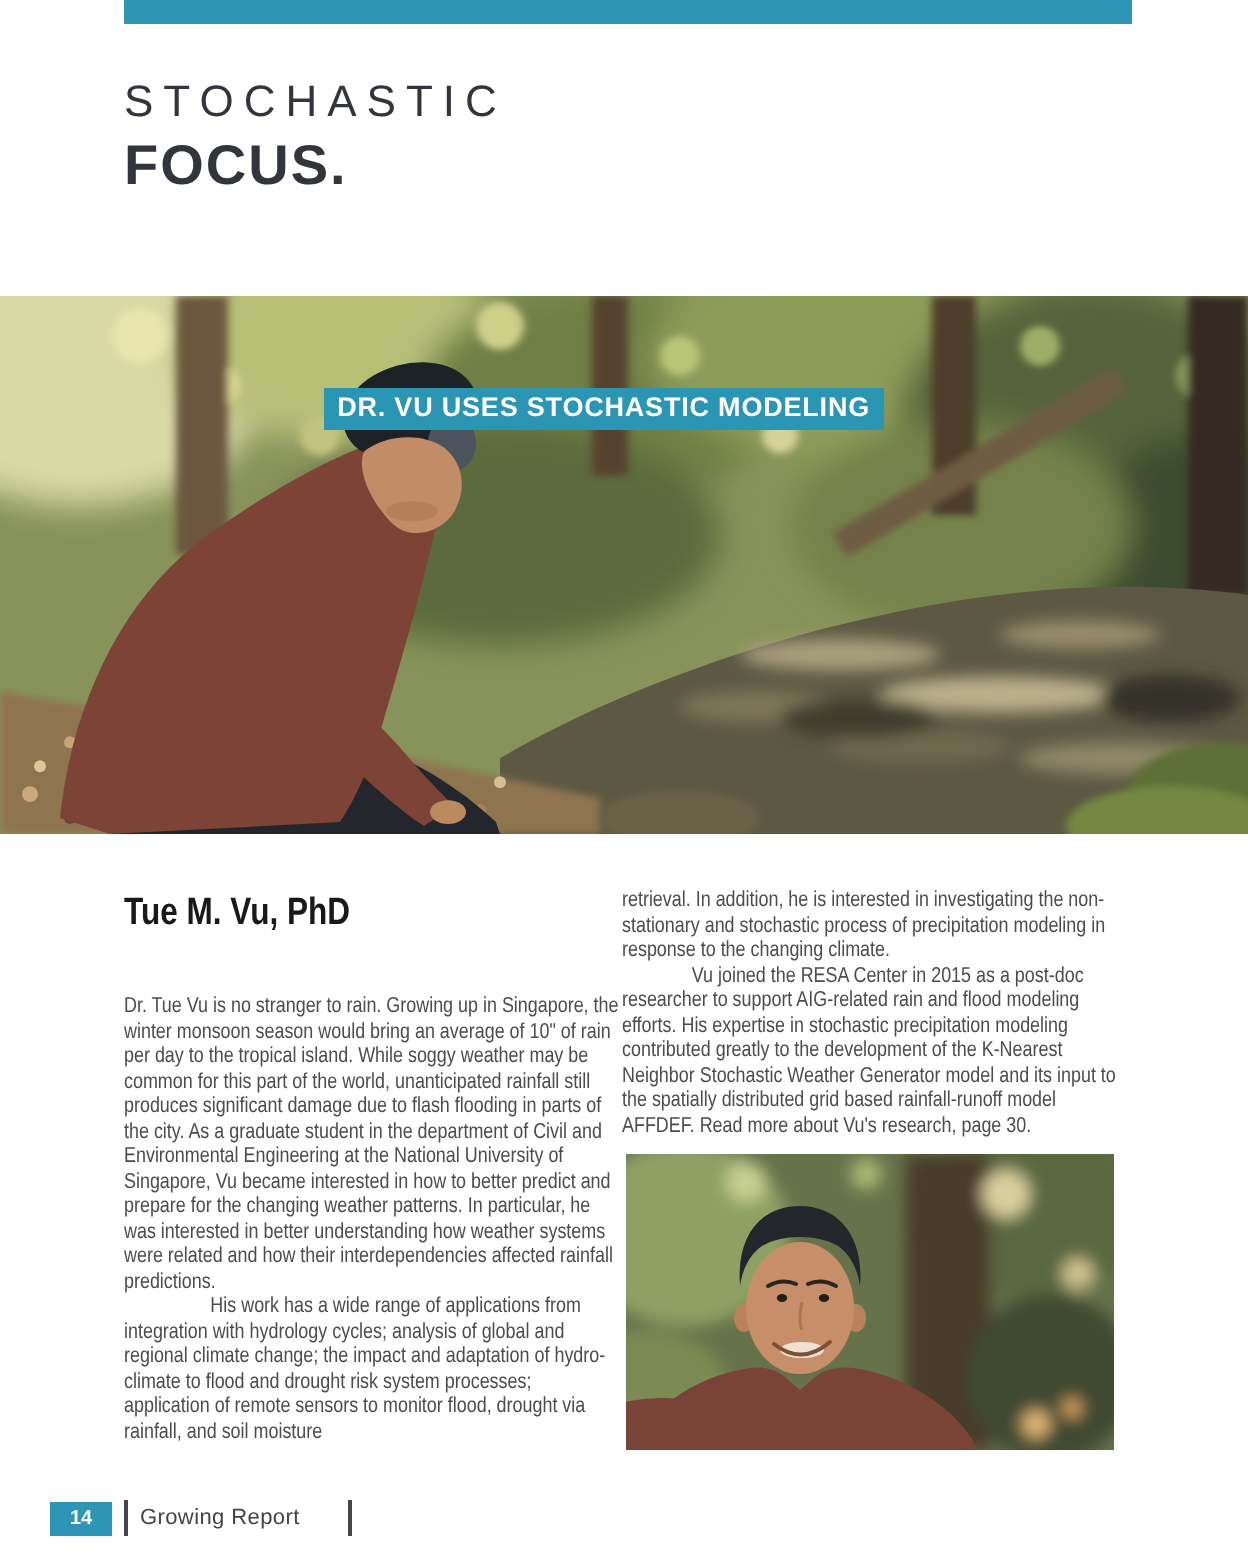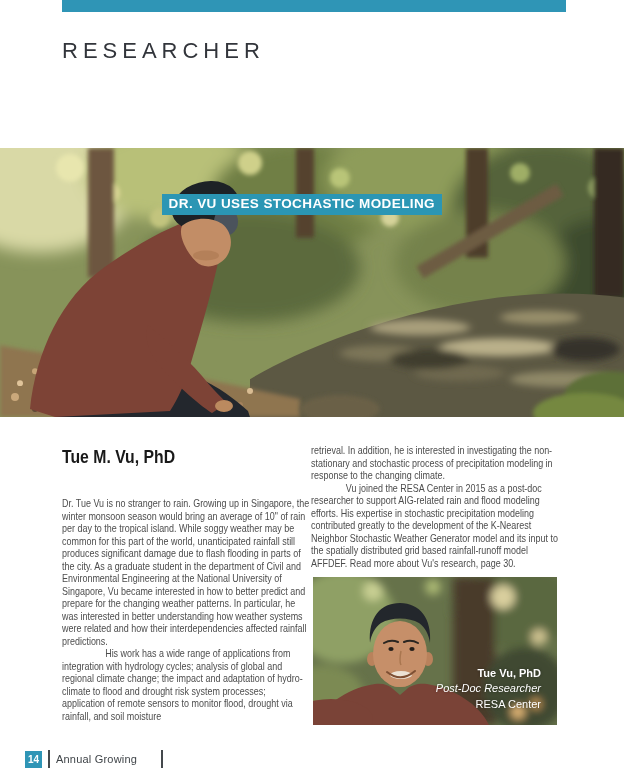--- a/index.html
+++ b/index.html
@@ -36,35 +36,36 @@
   
   .portrait{position:absolute;left:313px;top:577px;width:244px;height:148px;margin:0;}
   .portrait svg{display:block;width:244px;height:148px;}
   .portrait figcaption{position:absolute;right:16px;bottom:13px;text-align:right;color:#fff;
         font-size:11px;line-height:15.5px;text-shadow:0 0 3px rgba(0,0,0,.35);}
   .cap-name{font-weight:700;}
   .cap-role{font-style:italic;}
 
   
   .page-footer{position:absolute;left:25px;top:750px;display:flex;align-items:center;}
-  .page-num{width:17px;height:17px;background:var(--accent,#2f95b6);color:#fff;
+  .page-num{width:31px;height:17px;background:var(--accent,#2f95b6);color:#fff;
         font-size:10px;font-weight:700;line-height:17px;text-align:center;}
   .v-div{width:2px;height:18px;background:#44484c;margin:0 6px 0 6px;}
   .footer-label{font-size:11px;color:#3f4448;letter-spacing:.2px;}
   .v-div2{margin-left:24px;}
 </style>
 </head>
 <body>
 
 <div class="page">
 
   <div class="top-bar"></div>
 
   <header class="masthead">
-    <div class="title-line1">RESEARCHER</div>
+    <div class="title-line1">STOCHASTIC</div>
+    <div class="title-line2"><span>FOCUS</span><span>.</span></div>
   </header>
 
   <figure class="hero">
     <svg viewBox="0 0 624 270" preserveAspectRatio="none" aria-hidden="true">
       <defs>
         <filter id="b8" x="-40%" y="-40%" width="180%" height="180%">
             <feGaussianBlur stdDeviation="8"></feGaussianBlur>
           </filter>
         <filter id="b4" x="-40%" y="-40%" width="180%" height="180%">
             <feGaussianBlur stdDeviation="4"></feGaussianBlur>
@@ -195,27 +196,22 @@
       <ellipse cx="87" cy="77" rx="27" ry="33" fill="#c68f69"></ellipse>
       <path d="M 57,66 C 55,40 68,26 87,26 C 107,26 119,42 117,66 C 116,58 112,50 106,46 C 96,40 78,40 68,46 C 62,50 58,58 57,66 Z" fill="#23272c"></path>
       <path d="M 71,66 Q 78,62 85,65" stroke="#2a2520" stroke-width="2" fill="none" stroke-linecap="round"></path>
       <path d="M 91,65 Q 98,62 105,66" stroke="#2a2520" stroke-width="2" fill="none" stroke-linecap="round"></path>
       <ellipse cx="78" cy="72" rx="2.6" ry="2" fill="#241d18"></ellipse>
       <ellipse cx="99" cy="72" rx="2.6" ry="2" fill="#241d18"></ellipse>
       <path d="M 88,74 Q 86,84 88,88" stroke="#a9764f" stroke-width="1.5" fill="none"></path>
       <ellipse cx="88" cy="98" rx="11" ry="4" fill="#ece2d4"></ellipse>
       <path d="M 74,95 Q 88,106 102,94" stroke="#7e4f33" stroke-width="2" fill="none" stroke-linecap="round"></path>
     </svg>
-    <figcaption>
-      <div class="cap-name">Tue Vu, PhD</div>
-      <div class="cap-role">Post-Doc Researcher</div>
-      <div class="cap-org">RESA Center</div>
-    </figcaption>
   </figure>
 
   <footer class="page-footer">
     <div class="page-num">14</div>
     <div class="v-div"></div>
-    <div class="footer-label">Annual Growing</div>
+    <div class="footer-label">Growing Report</div>
     <div class="v-div v-div2"></div>
   </footer>
 
 </div>
 
 </body></html>

